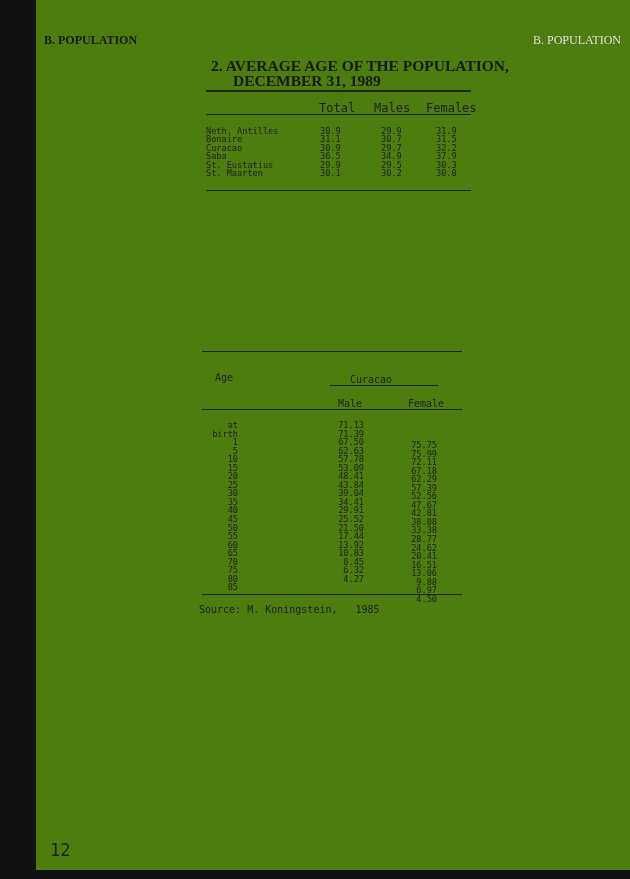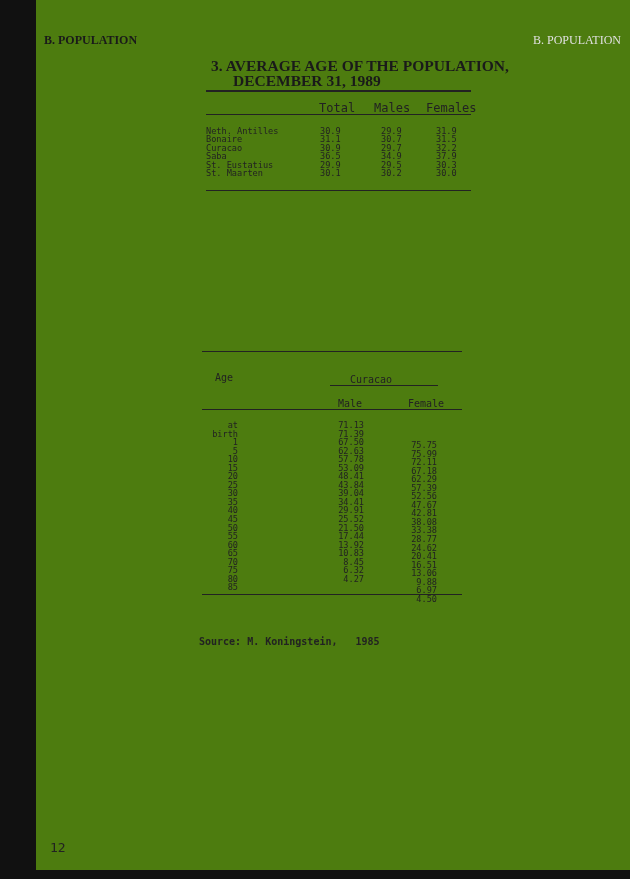--- a/index.html
+++ b/index.html
@@ -13,31 +13,31 @@
   .t6title { left:175px; top:58px; font-size:15.5px; font-weight:bold; color:#1a1a1a; line-height:15px; }
   .t6title .l2 { padding-left:22px; display:block; }
   .rule { position:absolute; height:1px; background:#222; }
   .t6h { font-size:12px; color:#222; top:101px; }
   .t6row { font-size:8.6px; color:#222; line-height:8.4px; }
   .t7title { left:183px; top:297px; font-size:15.5px; font-weight:bold; color:#1a1a1a; line-height:15.5px; }
   .t7title span { display:block; }
   .t7title .ind { padding-left:12px; }
   .lbl { font-size:10px; color:#222; }
   .col { font-size:8.6px; color:#222; line-height:8.55px; text-align:right; }
-  .pagenum { left:14px; top:840px; font-size:13px; color:#222; }
+  .pagenum { left:14px; top:840px; font-size:17px; color:#222; }
 </style>
 </head>
 <body>
 
 <div class="page">
   <div class="abs serif header">B. POPULATION</div>
   <div class="abs serif header ghost" style="left:497px;font-weight:normal;">B. POPULATION</div>
 
   <div class="abs serif t6title">
-    <span>3. AVERAGE AGE OF THE POPULATION,</span>
+    <span>2. AVERAGE AGE OF THE POPULATION,</span>
     <span class="l2">DECEMBER 31, 1989</span>
   </div>
   <div class="rule" style="left:170px;top:90px;width:265px;height:1.5px;"></div>
 
   <div class="abs mono t6h" style="left:283px;">Total</div>
   <div class="abs mono t6h" style="left:338px;">Males</div>
   <div class="abs mono t6h" style="left:390px;">Females</div>
   <div class="rule" style="left:170px;top:114px;width:265px;"></div>
 
   <div class="abs mono t6row" style="left:170px;top:127px;">
@@ -140,16 +140,16 @@
     <div>28.77</div>
     <div>24.62</div>
     <div>20.41</div>
     <div>16.51</div>
     <div>13.06</div>
     <div>9.88</div>
     <div>6.97</div>
     <div>4.50</div>
   </div>
   <div class="rule" style="left:166px;top:594px;width:260px;"></div>
-  <div class="abs mono lbl" style="left:163px;top:636px;white-space:pre;font-weight:bold;">Source: M. Koningstein,   1985</div>
+  <div class="abs mono lbl" style="left:163px;top:604px;white-space:pre;">Source: M. Koningstein,   1985</div>
 
   <div class="abs mono pagenum">12</div>
 </div>
 
 </body></html>

